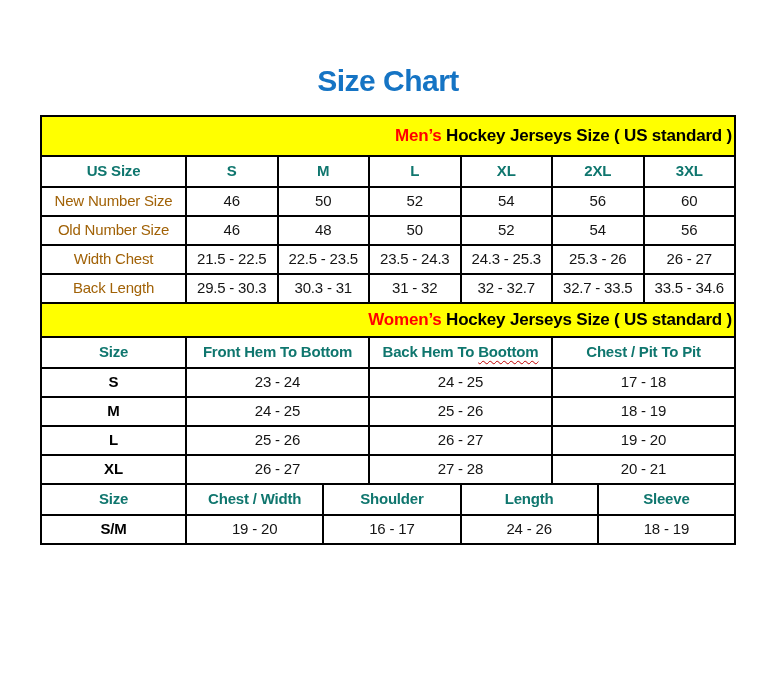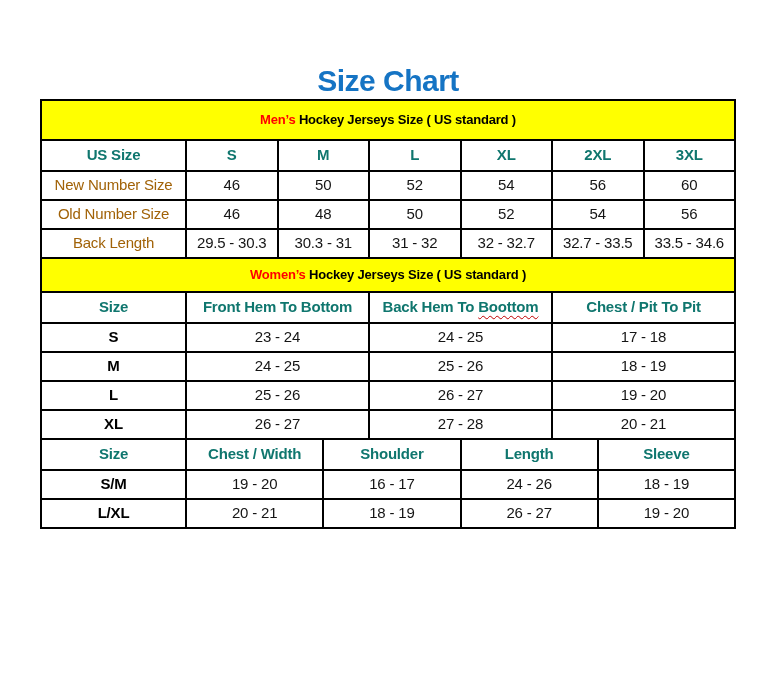--- a/index.html
+++ b/index.html
@@ -17,21 +17,21 @@
   body {
     width: 776px;
     height: 692px;
     overflow: hidden;
     font-family: "Liberation Sans", sans-serif;
     color: #111111;
   }
   .page-title {
     margin: 0;
     padding-top: 64px;
-    padding-bottom: 2px;
+    padding-bottom: 18px;
     text-align: center;
     font-size: 30px;
     font-weight: bold;
     letter-spacing: -0.5px;
     color: var(--blue);
     line-height: 1.1;
   }
   .chart-wrap {
     width: 696px;
     margin: 0 auto;
@@ -52,23 +52,24 @@
     font-size: 15px;
     letter-spacing: -0.2px;
     line-height: 1.1;
     height: 27px;
     font-weight: normal;
     color: #151515;
   }
   .size-table tr.section-header td {
     background: var(--yellow);
     font-weight: bold;
-    font-size: 13px;
+    font-size: 17px;
     height: 38px;
     color: #000000;
+    text-align: right;
   }
   .size-table.womens tr.section-header td,
   .size-table.youth tr.section-header td {
     height: 32px;
   }
   .size-table tr.section-header .hl {
     color: var(--red);
   }
   .size-table tr.col-header th {
     font-weight: bold;
@@ -134,20 +135,29 @@
         <tr>
           <td class="row-label">Old Number Size</td>
           <td>46</td>
           <td>48</td>
           <td>50</td>
           <td>52</td>
           <td>54</td>
           <td>56</td>
         </tr>
         <tr>
+          <td class="row-label">Width Chest</td>
+          <td>21.5 - 22.5</td>
+          <td>22.5 - 23.5</td>
+          <td>23.5 - 24.3</td>
+          <td>24.3 - 25.3</td>
+          <td>25.3 - 26</td>
+          <td>26 - 27</td>
+        </tr>
+        <tr>
           <td class="row-label">Back Length</td>
           <td>29.5 - 30.3</td>
           <td>30.3 - 31</td>
           <td>31 - 32</td>
           <td>32 - 32.7</td>
           <td>32.7 - 33.5</td>
           <td>33.5 - 34.6</td>
         </tr>
       </tbody>
     </table>
@@ -210,22 +220,15 @@
           <th>Length</th>
           <th>Sleeve</th>
         </tr>
         <tr>
           <td class="row-label">S/M</td>
           <td>19 - 20</td>
           <td>16 - 17</td>
           <td>24 - 26</td>
           <td>18 - 19</td>
         </tr>
-        <tr>
-          <td class="row-label">L/XL</td>
-          <td>20 - 21</td>
-          <td>18 - 19</td>
-          <td>26 - 27</td>
-          <td>19 - 20</td>
-        </tr>
       </tbody>
     </table>
   </div>
 
 </body></html>

